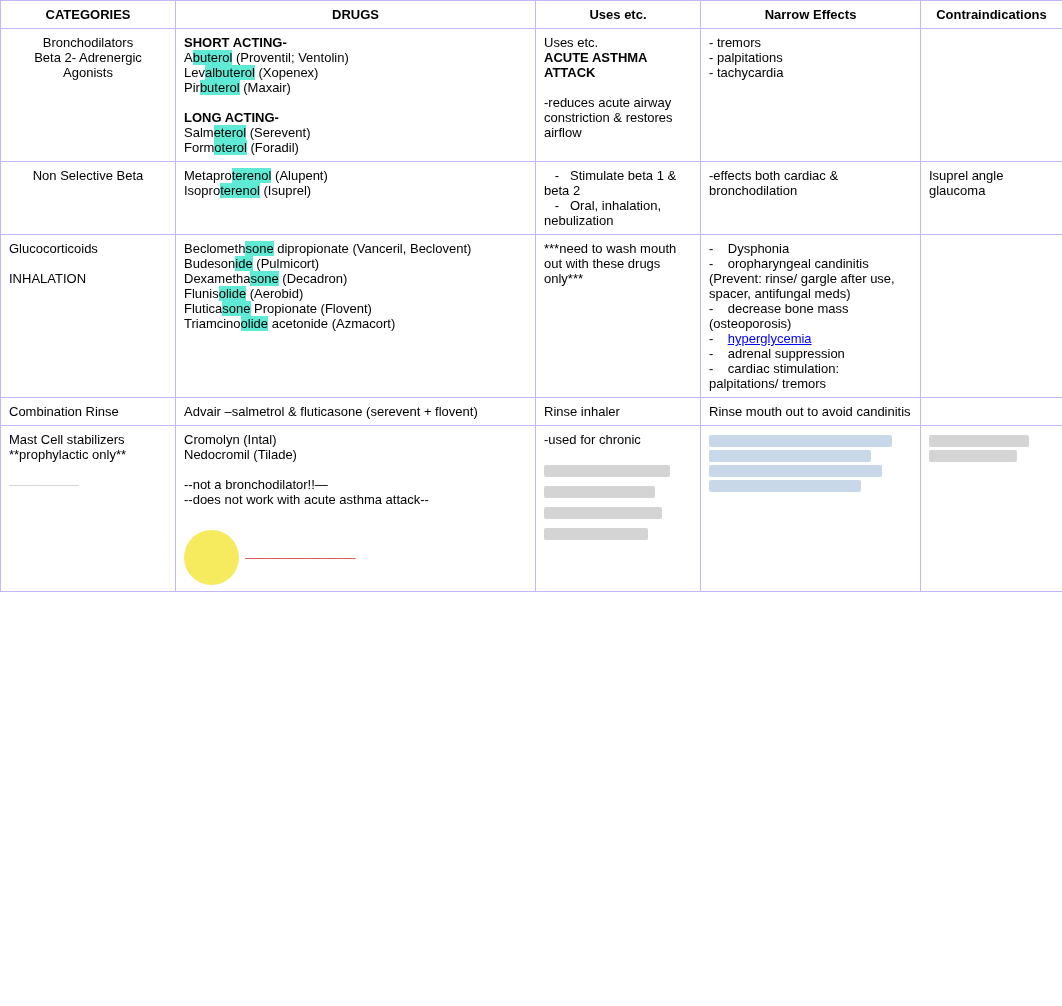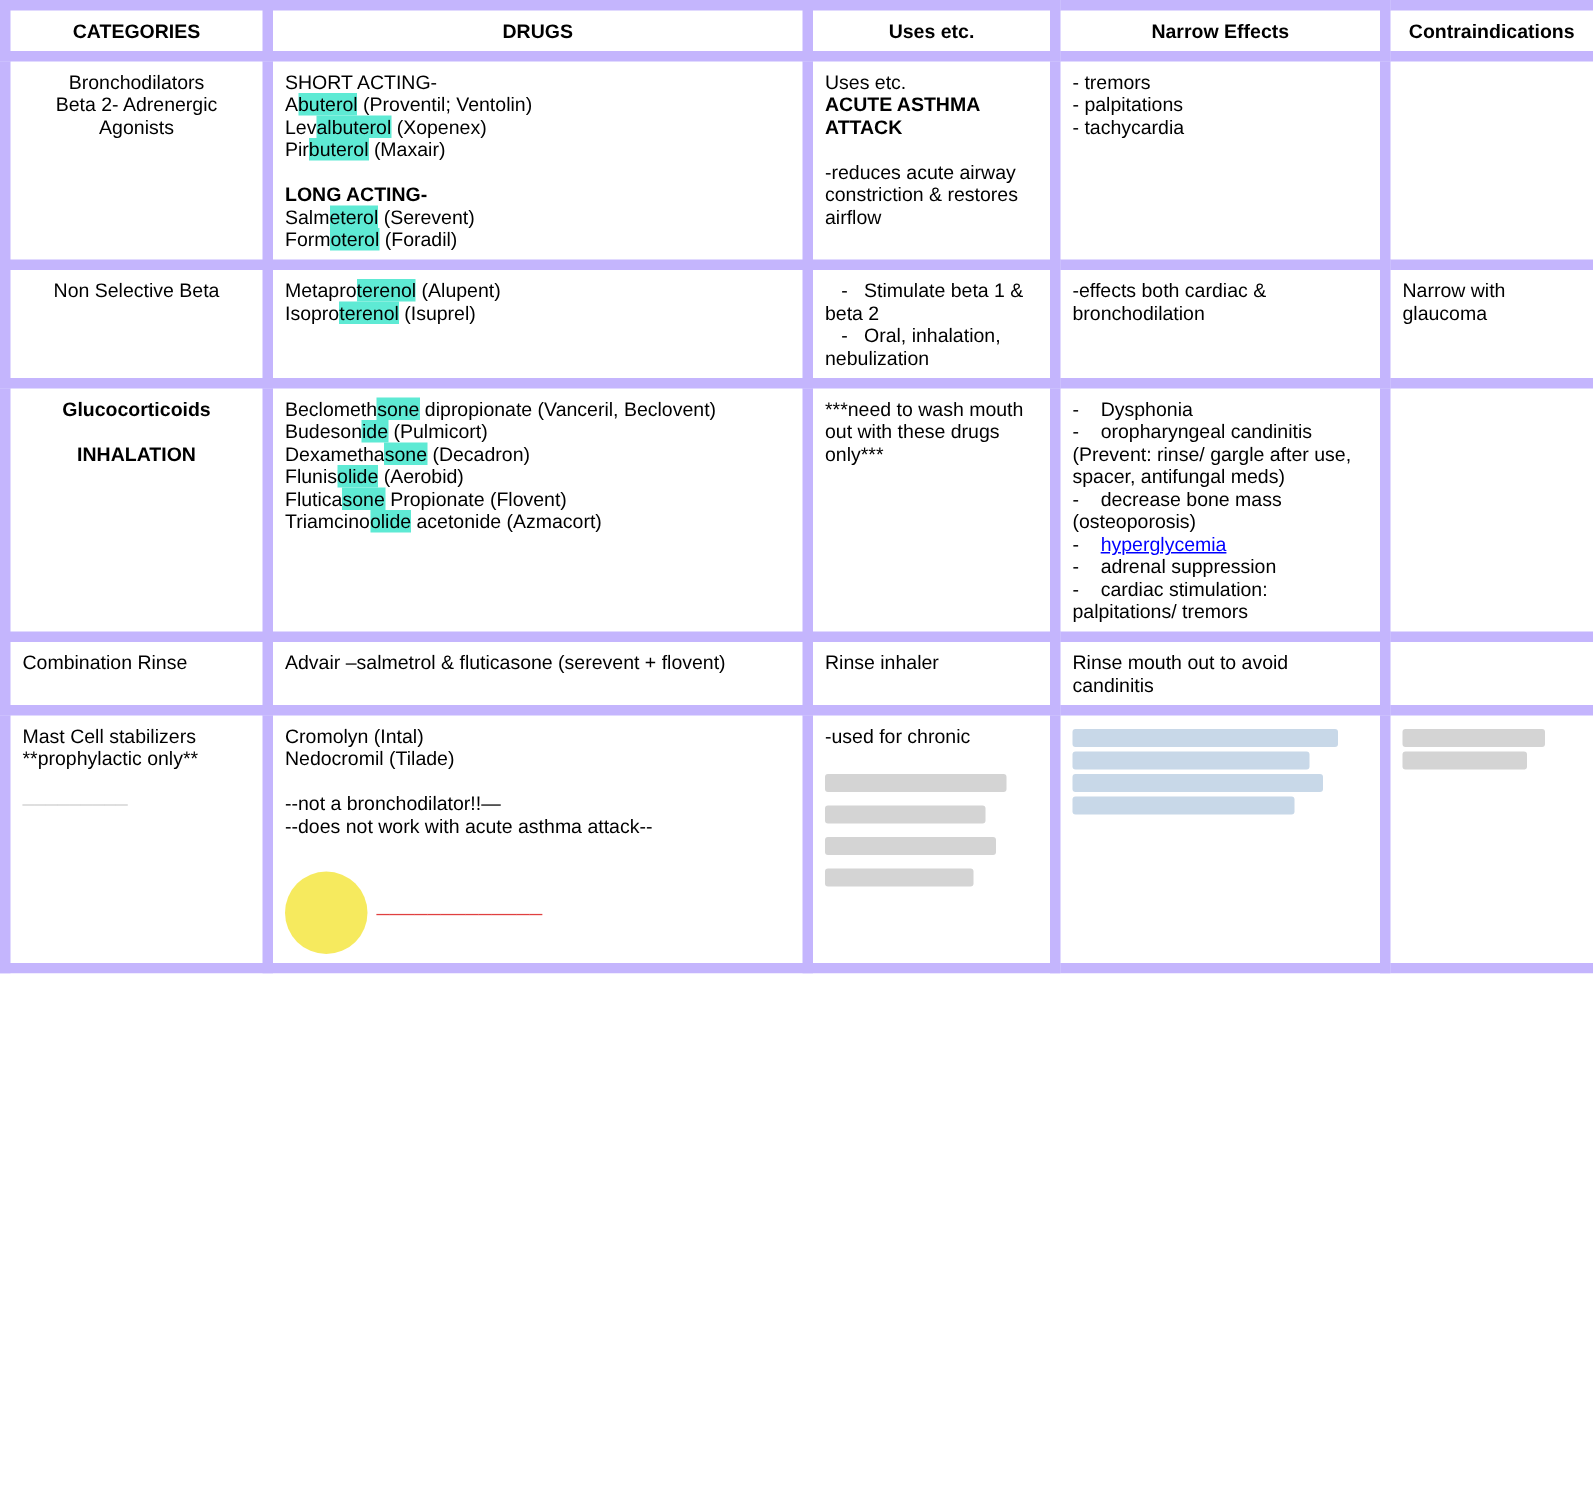--- a/index.html
+++ b/index.html
@@ -12,21 +12,21 @@
     .table-container {
       width: 1062px;
       margin: 0;
     }
     table {
       width: 100%;
       border-collapse: collapse;
       table-layout: fixed;
     }
     th, td {
-      border: 7px solid #c4b5fd;
+      border: 1px solid #c4b5fd;
       padding: 6px 8px;
       vertical-align: top;
     }
     th {
       font-weight: bold;
       text-align: center;
       background: #fff;
     }
     td {
       background: #fff;
@@ -79,21 +79,21 @@
         <th>Contraindications</th>
       </tr>
     </thead>
     <tbody>
 
       <tr>
         <td style="text-align:center;">
           <span>Bronchodilators<br>Beta 2- Adrenergic<br>Agonists</span>
         </td>
         <td>
-          <span style="font-weight:normal;">SHORT ACTING-</span><br>
+          <span style="font-weight:bold;">SHORT ACTING-</span><br>
           A<mark>buterol</mark> (Proventil; Ventolin)<br>
           Lev<mark>albuterol</mark> (Xopenex)<br>
           Pir<mark>buterol</mark> (Maxair)<br>
           <br>
           <span style="font-weight:bold;">LONG ACTING-</span><br>
           Salm<mark>eterol</mark> (Serevent)<br>
           Form<mark>oterol</mark> (Foradil)
         </td>
         <td>
           <span>Uses etc.</span><br>
@@ -118,26 +118,26 @@
           Isopro<mark>terenol</mark> (Isuprel)
         </td>
         <td>
           &nbsp;&nbsp;&nbsp;-&nbsp;&nbsp; Stimulate beta 1 &amp; beta 2<br>
           &nbsp;&nbsp;&nbsp;-&nbsp;&nbsp; Oral, inhalation, nebulization
         </td>
         <td>
           -effects both cardiac &amp; bronchodilation
         </td>
         <td>
-          <span>Narrow with glaucoma</span>
-        </td>
-      </tr>
-
-      <tr>
-        <td style="text-align:center;font-weight:bold;">
+          <span>Isuprel angle glaucoma</span>
+        </td>
+      </tr>
+
+      <tr>
+        <td style="text-align:left;">
           <span>Glucocorticoids<br><br>INHALATION</span>
         </td>
         <td>
           Beclometh<mark>sone</mark> dipropionate (Vanceril, Beclovent)<br>
           Budeson<mark>ide</mark> (Pulmicort)<br>
           Dexametha<mark>sone</mark> (Decadron)<br>
           Flunis<mark>olide</mark> (Aerobid)<br>
           Flutica<mark>sone</mark> Propionate (Flovent)<br>
           Triamcino<mark>olide</mark> acetonide (Azmacort)
         </td>

